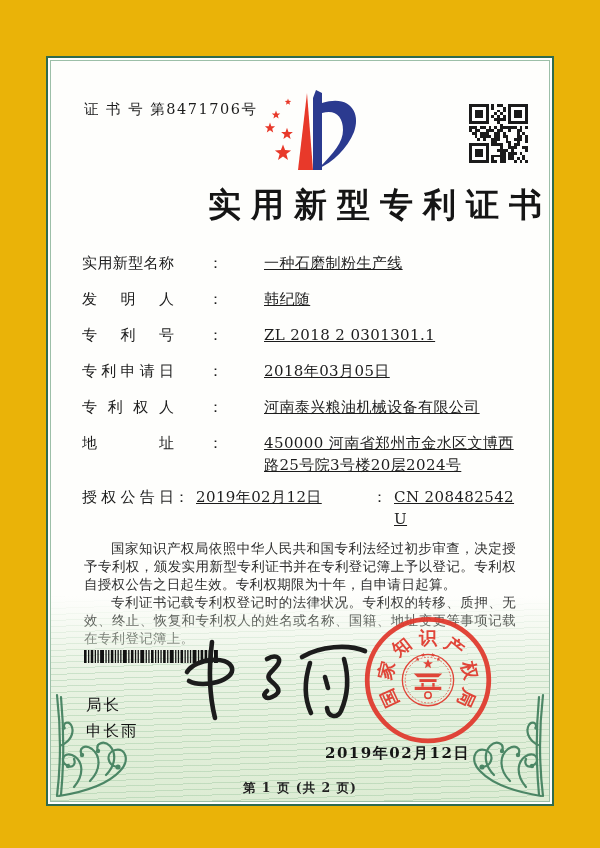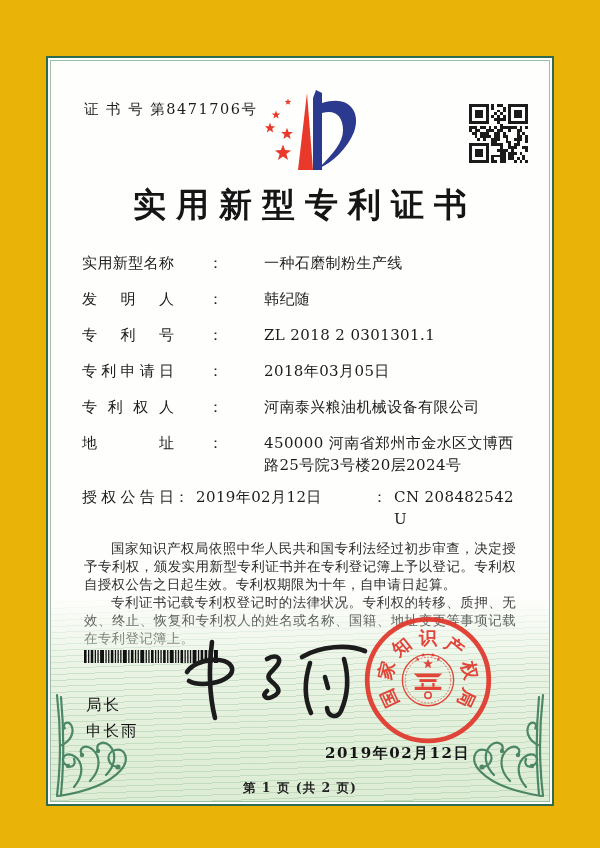--- a/index.html
+++ b/index.html
@@ -28,30 +28,30 @@
   .corner-ornament{position:absolute;bottom:4px;pointer-events:none;opacity:.9;}
   .corner-ornament.left{left:4px;}
   .corner-ornament.right{right:4px;transform:scaleX(-1);}
   
   .head{position:relative;height:105px;margin:20px 34px 0;}
   .cert-no{position:absolute;left:2px;top:22px;font-size:14.5px;letter-spacing:1.5px;color:#1d1d1d;}
   .logo{position:absolute;left:173px;top:8px;}
   .qr{position:absolute;right:-10px;top:26px;}
   
   .title{
-    text-align:center;font-size:33px;font-weight:700;letter-spacing:10px;text-indent:10px;
+    text-align:right;font-size:33px;font-weight:700;letter-spacing:10px;text-indent:10px;
     color:#151515;line-height:44px;height:44px;
   }
   
   .fields{margin:26px 34px 0;font-size:15px;color:#1c1c1c;}
   .frow{display:flex;align-items:flex-start;margin-bottom:14.5px;line-height:21.5px;gap:34px;}
   .frow.addr{margin-bottom:11px;}
   .flabel{display:inline-block;width:92px;text-align:justify;text-align-last:justify;text-justify:inter-character;flex:0 0 92px;}
   .fcolon{flex:0 0 auto;}
-  .fvalue{margin-left:7px;letter-spacing:.4px;}
+  .fvalue{margin-left:7px;letter-spacing:.4px;text-decoration:underline;}
   .addr .fvalue{max-width:360px;}
   .grant-row{display:flex;margin-bottom:0;}
   .grant-cell{display:flex;line-height:21.5px;}
   .grant-cell.first{flex:0 0 256px;}
   
   .paras{margin:9px 36px 0;font-size:13.5px;line-height:18px;color:#2e2e2e;letter-spacing:.3px;}
   .paras p{margin:0;text-indent:2em;text-align:justify;}
   
   .sign-area{position:absolute;left:34px;right:34px;top:564px;height:210px;}
   .barcode{position:absolute;left:2px;top:28px;}

